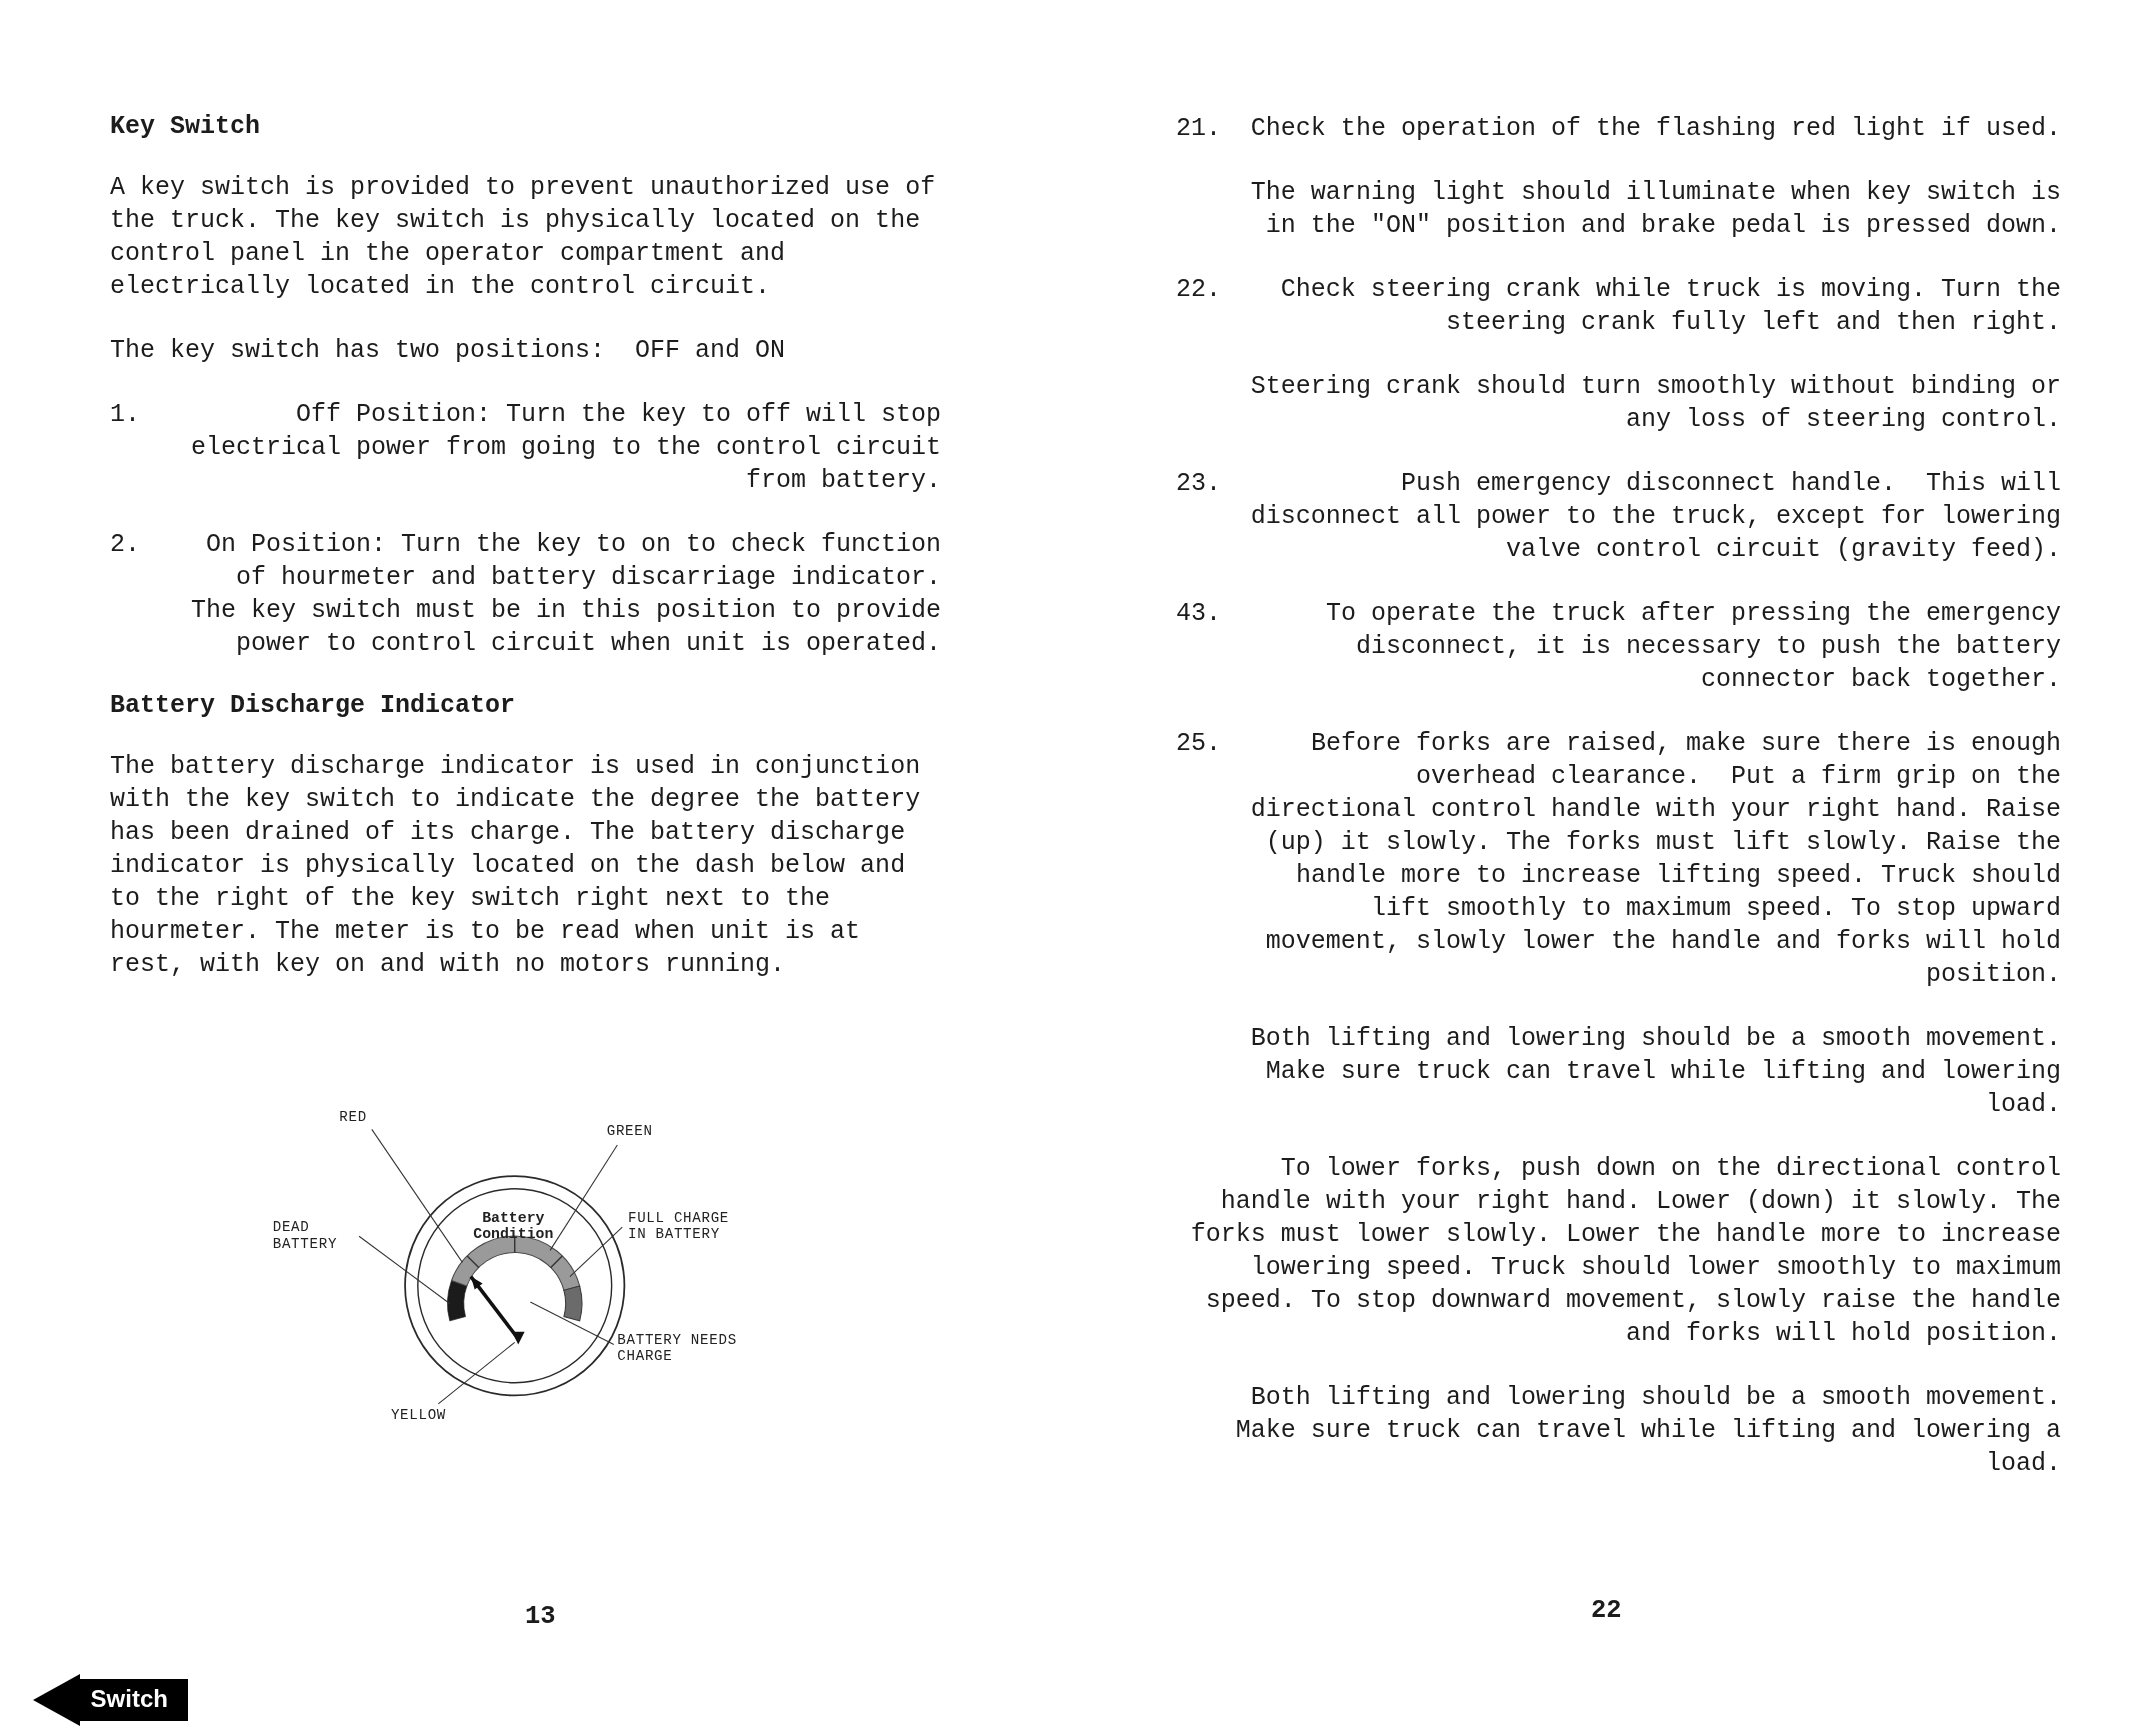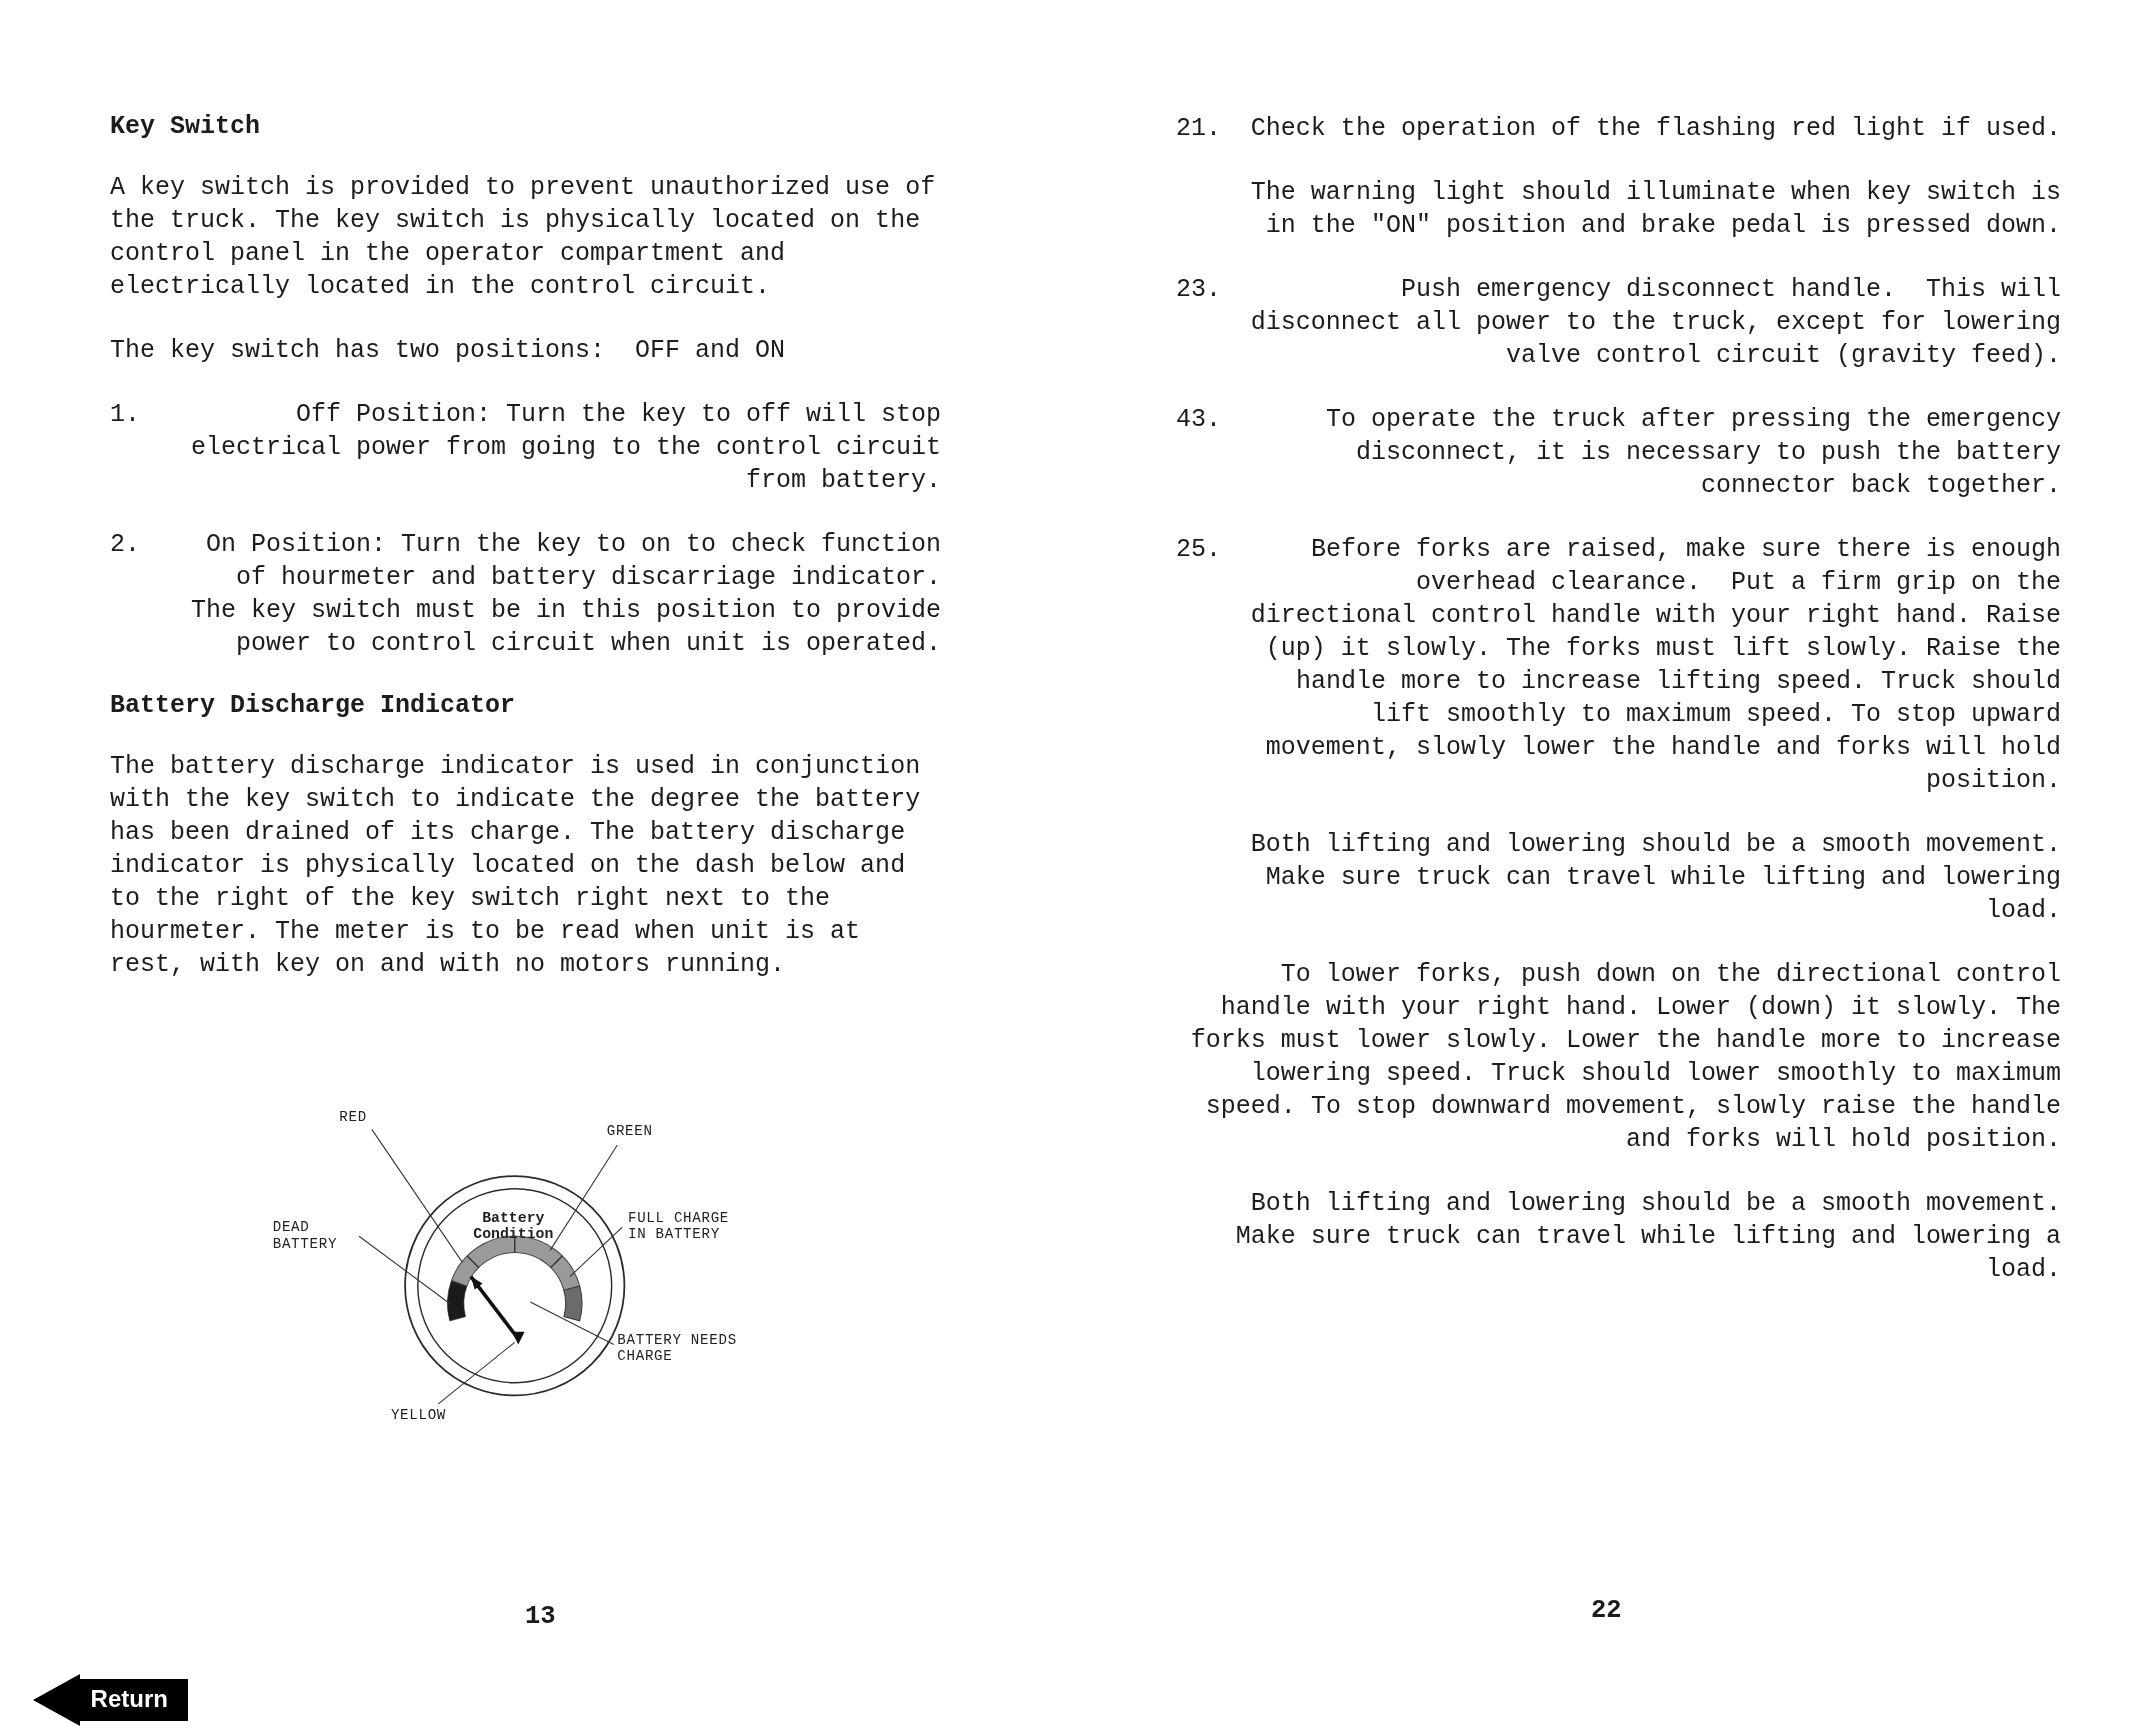--- a/index.html
+++ b/index.html
@@ -168,20 +168,27 @@
 <div class="col col-right">
 
   <div class="num-item">
     <div class="num">21.</div>
     <div class="body">
       <p>Check the operation of the flashing red light if used.</p>
       <p>The warning light should illuminate when key switch is in the "ON" position and brake pedal is pressed down.</p>
     </div>
   </div>
 
+  <div class="num-item">
+    <div class="num">22.</div>
+    <div class="body">
+      <p>Check steering crank while truck is moving. Turn the steering crank fully left and then right.</p>
+      <p>Steering crank should turn smoothly without binding or any loss of steering control.</p>
+    </div>
+  </div>
 
   <div class="num-item">
     <div class="num">23.</div>
     <div class="body">
       <p>Push emergency disconnect handle.  This will disconnect all power to the truck, except for lowering valve control circuit (gravity feed).</p>
     </div>
   </div>
 
   <div class="num-item">
     <div class="num">43.</div>
@@ -205,15 +212,15 @@
     </div>
   </div>
 
 </div>
 
 <div class="page-number page-number-left">13</div>
 <div class="page-number page-number-right">22</div>
 
 <div class="return-wrap">
   <span class="return-arrow"></span>
-  <span class="return-label">Return</span>
+  <span class="return-label">Switch</span>
 </div>
 
 
 </body></html>

